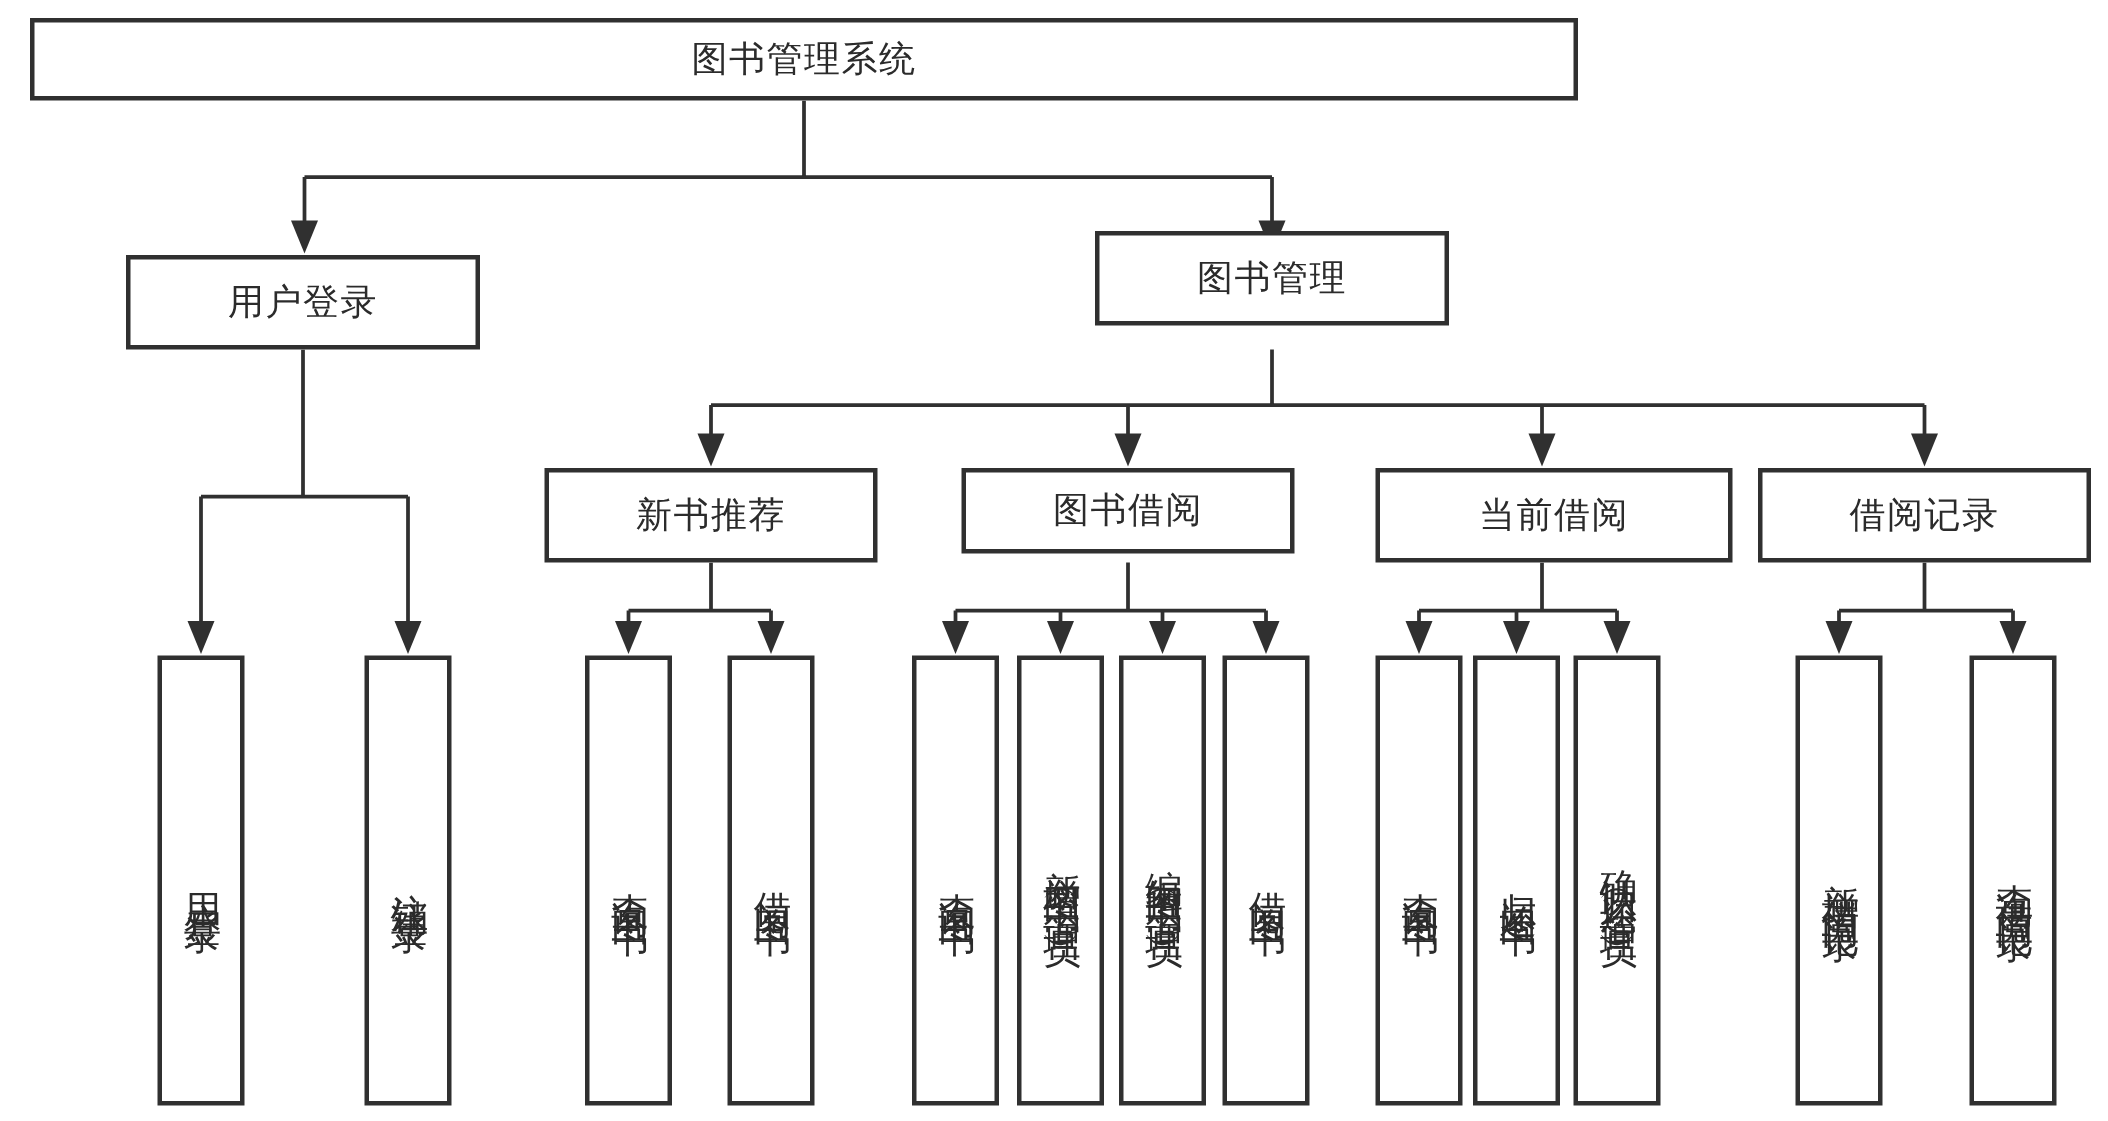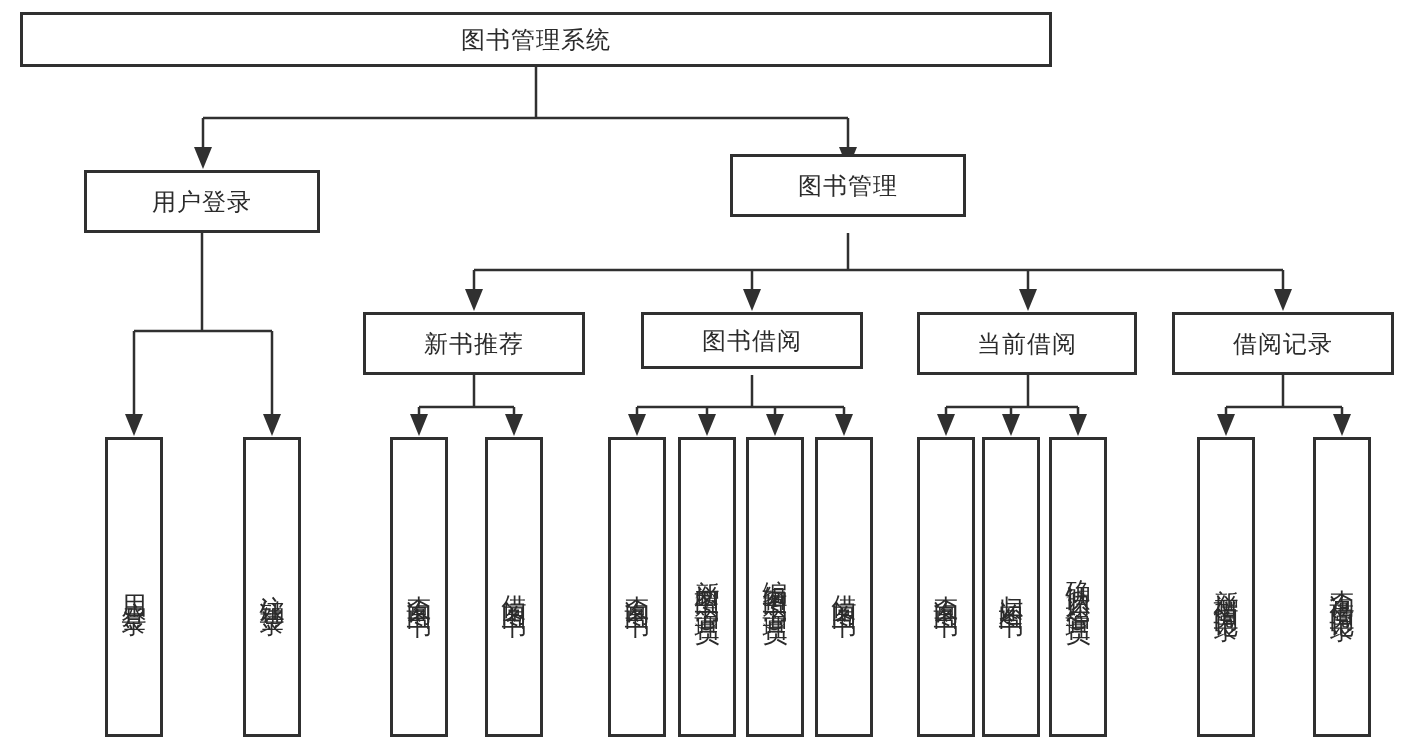--- a/index.html
+++ b/index.html
@@ -42,21 +42,21 @@
     letter-spacing: 6px;
     line-height: 1;
     white-space: nowrap;
   }
   
   .n-root   { left: 20px;   top: 12px;  width: 1032px; height: 55px; }
   .n-login  { left: 84px;   top: 170px; width: 236px;  height: 63px; }
   .n-mgmt   { left: 730px;  top: 154px; width: 236px;  height: 63px; }
   .n-l3-0   { left: 363px;  top: 312px; width: 222px;  height: 63px; }
   .n-l3-1   { left: 641px;  top: 312px; width: 222px;  height: 57px; }
-  .n-l3-2   { left: 917px;  top: 312px; width: 220px;  height: 63px; }
+  .n-l3-2   { left: 917px;  top: 312px; width: 238px;  height: 63px; }
   .n-l3-3   { left: 1172px; top: 312px; width: 222px;  height: 63px; font-family: Liberation Serif, serif; }
   .leaf     { top: 437px; width: 58px; height: 300px; }
   .n-lf-a0  { left: 105px; }
   .n-lf-a1  { left: 243px; }
   .n-lf-b0  { left: 390px; }
   .n-lf-b1  { left: 485px; }
   .n-lf-c0  { left: 608px; }
   .n-lf-c1  { left: 678px; }
   .n-lf-c2  { left: 746px; }
   .n-lf-c3  { left: 815px; }

